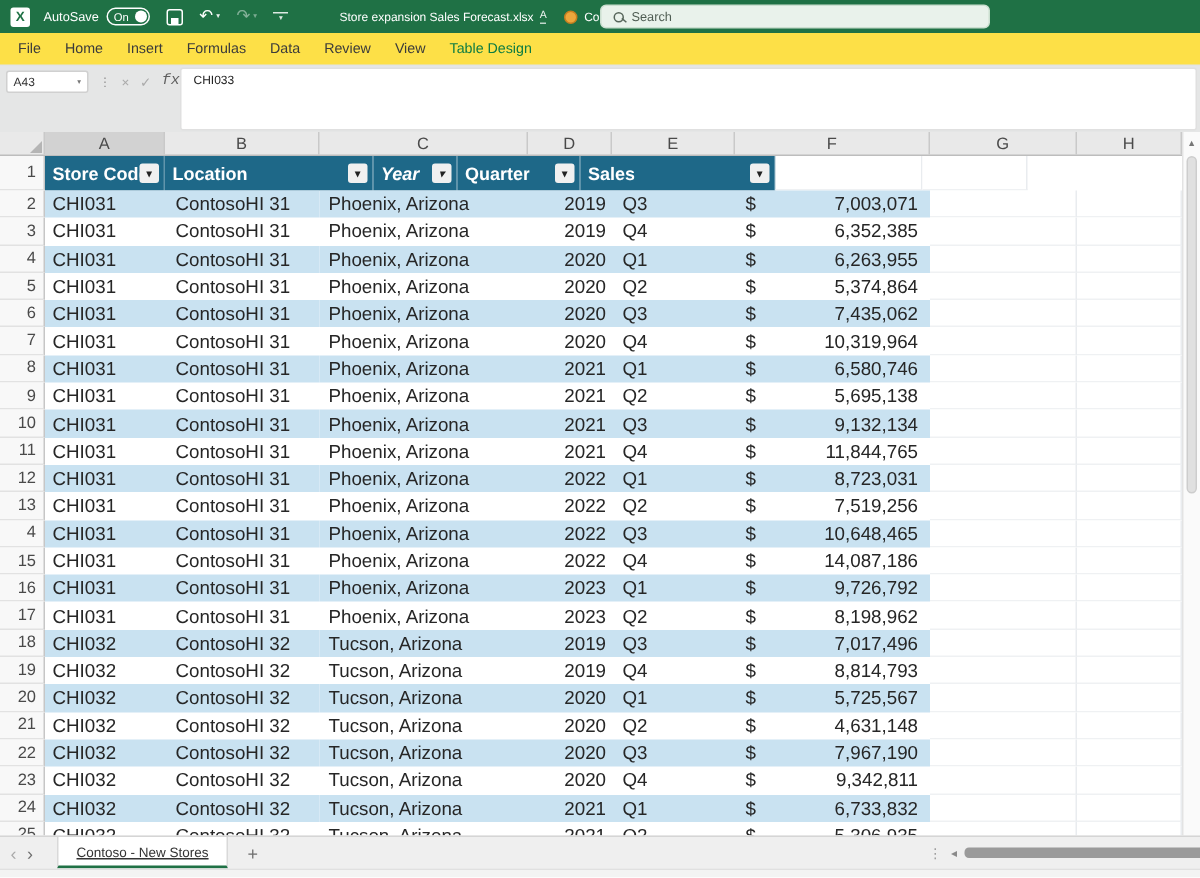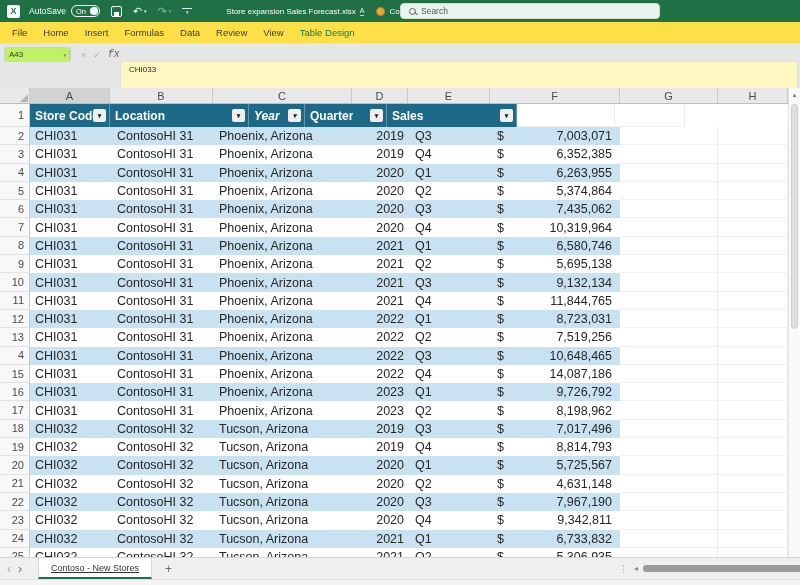--- a/index.html
+++ b/index.html
@@ -29,27 +29,27 @@
   .mag::after{content:"";position:absolute;width:4px;height:1.2px;background:#56655A;right:-3px;bottom:-1px;transform:rotate(40deg)}
   .search-text{font-size:8.5px}
 
   
   .ribbon{position:absolute;top:22px;left:0;right:0;height:22px;background:#fde047;border-bottom:1px solid #E2E4E3;display:flex;align-items:center;font-size:9.5px;color:#3B3B3B;padding-left:4px}
   .rtab{padding:0 8px;height:100%;display:flex;align-items:center;cursor:pointer;white-space:nowrap}
   .rtab.contextual{color:#0E7C42}
 
   
   .formula-row{position:absolute;top:44px;left:0;right:0;height:44px;background:#E5E6E6}
-  .name-box{position:absolute;left:4px;top:3px;width:67px;height:15px;background:#bef264;border:1px solid #D0D0D0;border-radius:2px;font-size:8px;color:#333;display:flex;align-items:center;justify-content:space-between;padding:0 4px;cursor:pointer}
+  .name-box{position:absolute;left:4px;top:3px;width:55px;height:15px;background:#ffffff;border:1px solid #D0D0D0;border-radius:2px;font-size:8px;color:#333;display:flex;align-items:center;justify-content:space-between;padding:0 4px;cursor:pointer}
   .nb-chev{font-size:5px;color:#777}
   .fx-icons{position:absolute;left:66px;top:3px;height:15px;display:flex;align-items:center;font-size:9px;color:#ABABAB}
   .fx-icons>span{margin-right:7px;cursor:pointer}
   .fx-dots{color:#8F8F8F;font-size:8px}
   .fx-label{font-style:italic;font-family:Liberation Mono, monospace;color:#5F5F5F;font-size:10px}
-  .formula-area{position:absolute;left:120px;top:17px;right:2px;height:42px;background:#fef9c3;border:1px solid #E0E0E0;border-radius:2px;font-size:8px;color:#222;padding:3px 8px;cursor:text}
+  .formula-area{position:absolute;left:120px;top:1px;right:2px;height:42px;background:#ffffff;border:1px solid #E0E0E0;border-radius:2px;font-size:8px;color:#222;padding:3px 8px;cursor:text}
 
   
   .col-headers{position:absolute;top:88px;left:0;width:788px;height:16px;display:flex;background:#E9E9E9;border-bottom:1px solid #BDBDBD}
   .corner{width:30px;height:100%;border-right:1px solid #C9C9C9;position:relative;flex:none;cursor:pointer}
   .corner::after{content:"";position:absolute;right:1px;bottom:1px;border-left:8px solid transparent;border-bottom:8px solid #B5B5B5}
   .collabel{height:100%;display:flex;align-items:center;justify-content:center;font-size:11px;color:#4A4A4A;border-right:1px solid #C9C9C9;flex:none;cursor:pointer}
   .collabel.sel{background:#D2D2D2}
 
   .rows{position:absolute;top:104px;left:0;width:788px;height:453px;overflow:hidden;background:#fff}
   .trow{display:flex;height:18.3px}

